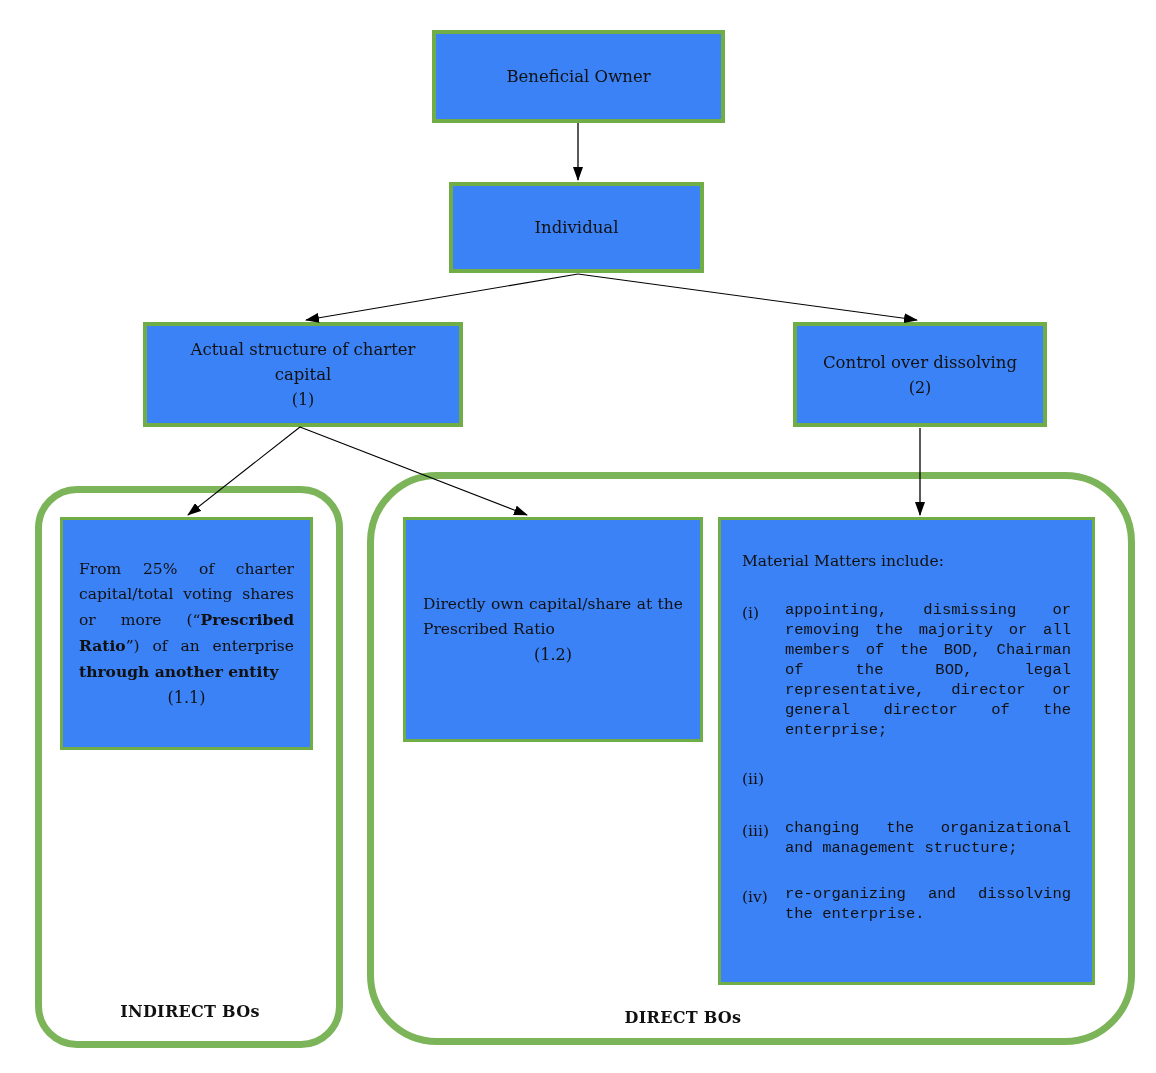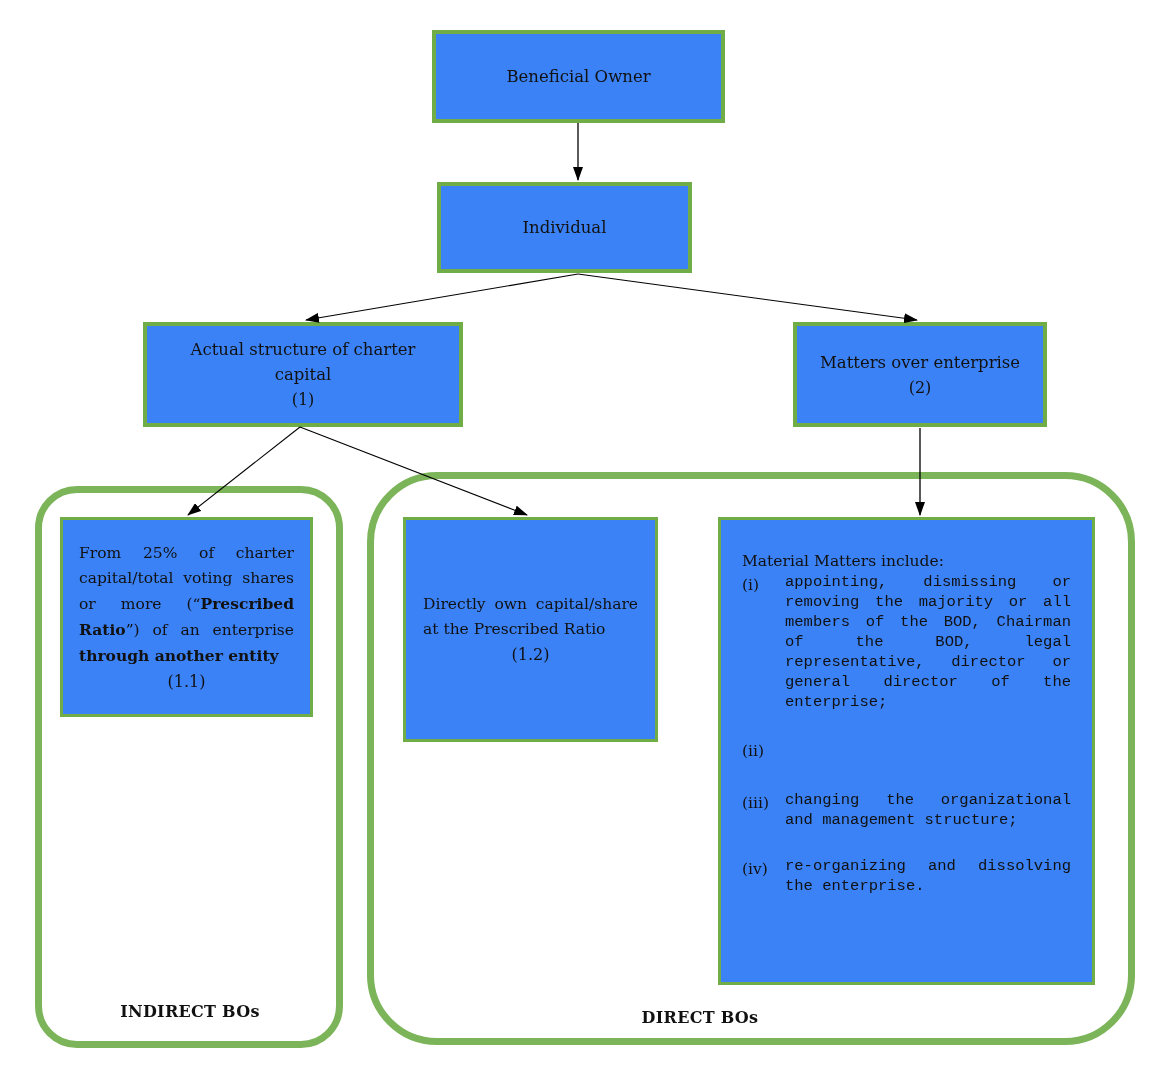--- a/index.html
+++ b/index.html
@@ -72,34 +72,35 @@
     font-size: 16px;
     line-height: 25px;
     text-align: center;
   }
   .body-text {
     font-size: 15.5px;
     line-height: 25px;
     text-align: justify;
   }
   .bo-node    { left: 432px; top: 30px;  width: 293px; height: 93px;  }
-  .ind-node   { left: 437px; top: 182px; width: 255px; height: 91px; align-items: center;  }
+  .ind-node   { left: 449px; top: 182px; width: 255px; height: 91px; align-items: center;  }
   .own-node   { left: 143px; top: 322px; width: 320px; height: 105px; padding: 0 18px; }
   .ctrl-node  { left: 793px; top: 322px; width: 254px; height: 105px; padding: 0 10px; }
-  .own11-node { left: 60px;  top: 517px; width: 253px; height: 200px; padding: 0 16px; }
-  .own12-node { left: 403px; top: 517px; width: 255px; height: 225px; padding: 0 17px; }
+  .own11-node { left: 60px;  top: 517px; width: 253px; height: 233px; padding: 0 16px; }
+  .own12-node { left: 403px; top: 517px; width: 300px; height: 225px; padding: 0 17px; }
   .mm-node {
     left: 718px; top: 517px; width: 377px; height: 468px;
     padding: 30px 21px 10px 21px;
     justify-content: flex-start;
     text-align: left;
   }
   .mm-heading {
     font-size: 15.5px;
     line-height: 22px;
+    margin-bottom: 28px;
   }
   .mm-item {
     display: flex;
     margin-bottom: 26px;
   }
   .mm-item:last-child { margin-bottom: 0; justify-content: flex-end; }
   .mm-num {
     flex: 0 0 43px;
     font-size: 15.5px;
     line-height: 26px;
@@ -114,21 +115,21 @@
 </style>
 </head>
 <body>
 
 <div class="canvas">
 
   <div class="group group-indirect"></div>
   <div class="group group-direct"></div>
 
   <div class="group-label" style="left:190px; top:1011px;">INDIRECT BOs</div>
-  <div class="group-label" style="left:683px; top:1017px;margin-left:17px;">DIRECT BOs</div>
+  <div class="group-label" style="left:683px; top:1017px;">DIRECT BOs</div>
 
   <svg class="connectors" viewBox="0 0 1156 1073" xmlns="http://www.w3.org/2000/svg">
     <defs>
       <marker id="arrow" markerWidth="14" markerHeight="10" refX="13" refY="5" orient="auto" markerUnits="userSpaceOnUse">
         <path d="M0,0 L14,5 L0,10 Z" fill="#000000"></path>
       </marker>
     </defs>
     <line x1="578" y1="123" x2="578" y2="180" stroke="#000000" stroke-width="1.3" marker-end="url(#arrow)"></line>
     <line x1="578" y1="274" x2="306" y2="320" stroke="#000000" stroke-width="1.1" marker-end="url(#arrow)"></line>
     <line x1="578" y1="274" x2="917" y2="320" stroke="#000000" stroke-width="1.1" marker-end="url(#arrow)"></line>
@@ -144,21 +145,21 @@
   <div class="node node-outer ind-node">
     <div class="node-title">Individual</div>
   </div>
 
   <div class="node node-outer own-node">
     <div class="node-title">Actual structure of charter capital</div>
     <div class="node-ref">(1)</div>
   </div>
 
   <div class="node node-outer ctrl-node">
-    <div class="node-title">Matters over enterprise</div>
+    <div class="node-title">Control over dissolving</div>
     <div class="node-ref">(2)</div>
   </div>
 
   <div class="node node-inner own11-node">
     <div class="body-text">
       <span>From 25% of charter capital/total voting shares or more (“</span><b>Prescribed Ratio</b><span>”) of an enterprise </span><b>through another entity</b>
     </div>
     <div class="node-ref">(1.1)</div>
   </div>
 

